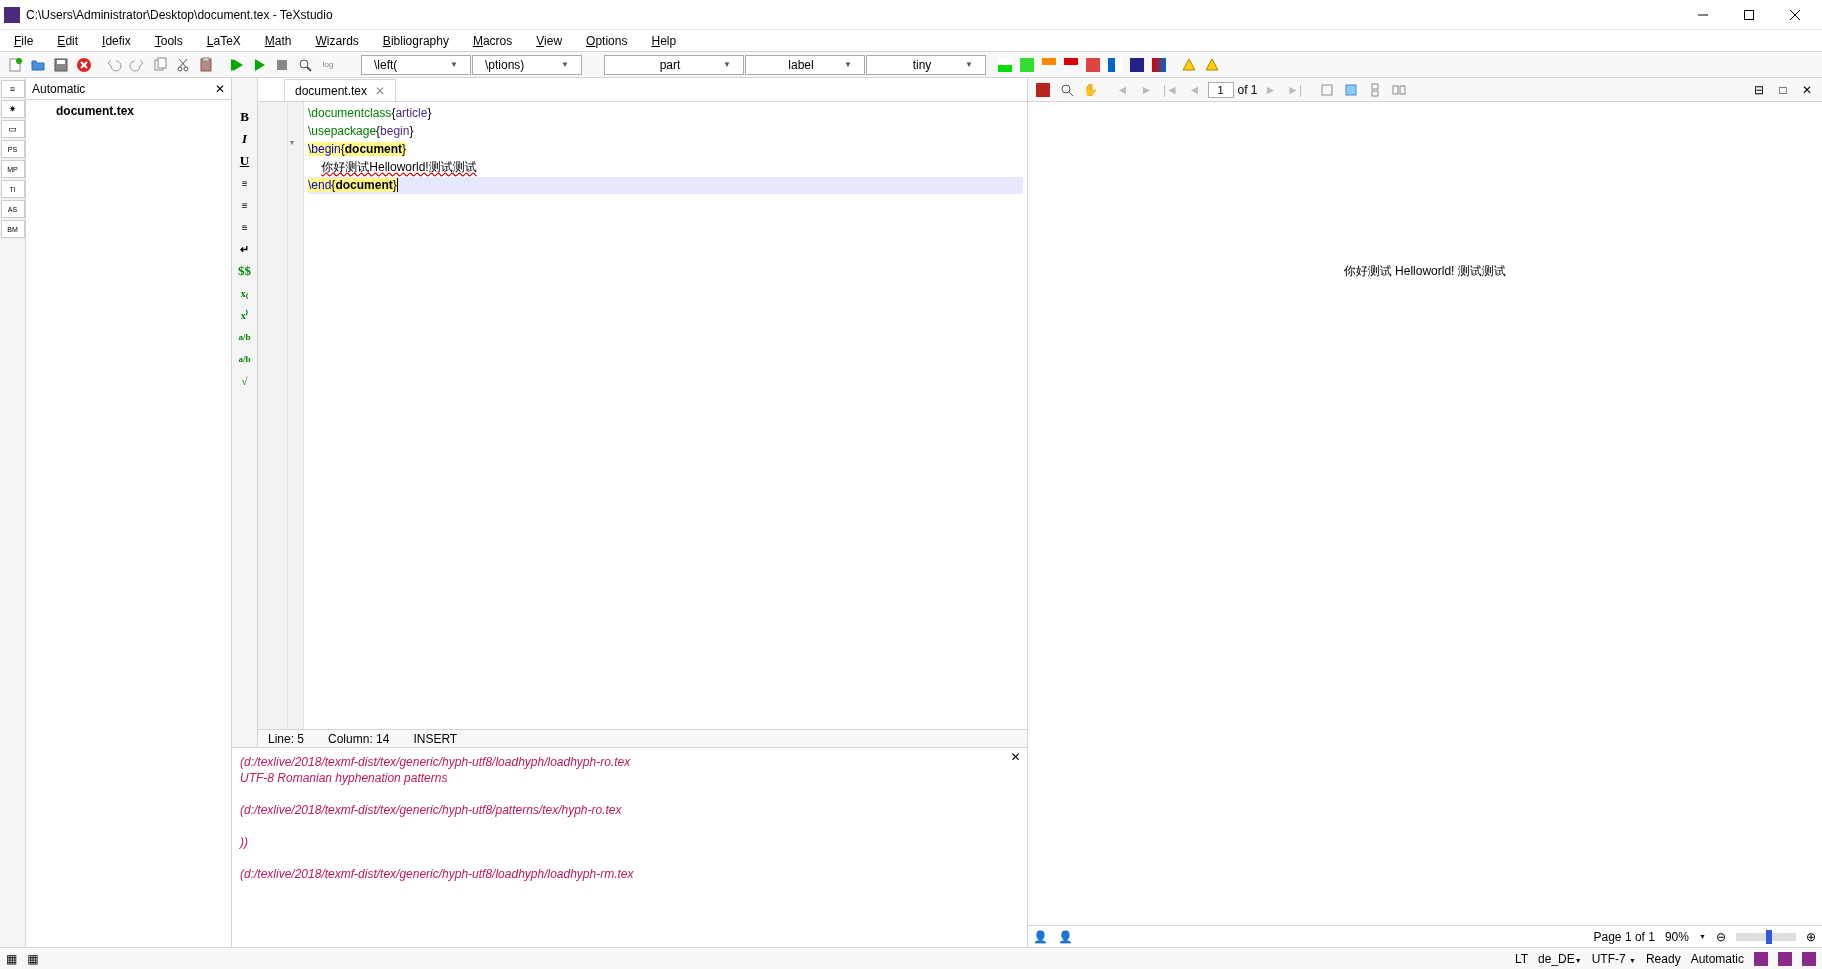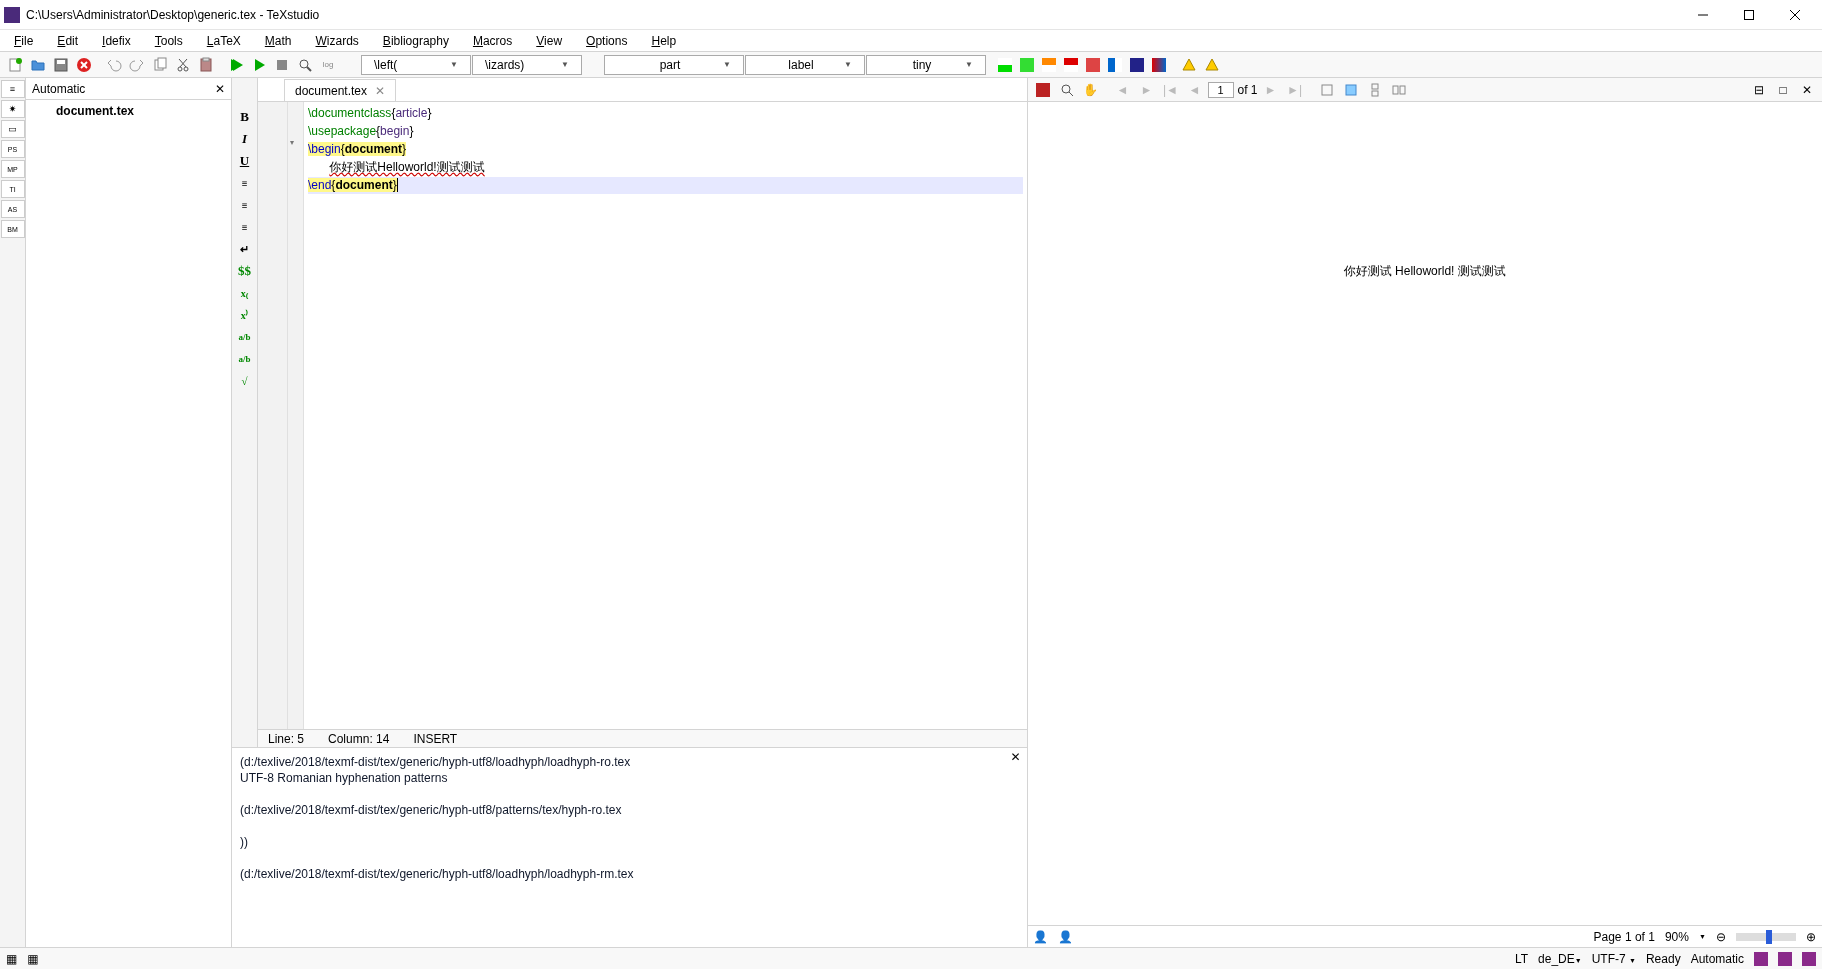--- a/index.html
+++ b/index.html
@@ -48,21 +48,21 @@
 .code .hl { background: #fff88a; }
 .code .cur { background: #e6e8ff; display:inline-block; width:100%;}
 .code .curs { border-right: 1px solid #000; }
 .statusline { height: 18px; border-top: 1px solid #d4d4d4; display: flex; align-items: center; padding: 0 10px; gap: 24px; font-family: monospace; font-size: 12px; background:#f8f8f8;}
 .logpane { height: 200px; border-top: 1px solid #d4d4d4; display: flex; flex-direction: column; position:relative;}
 .logtabs { height: 22px; display: flex; border-bottom: 1px solid #d4d4d4; }
 .logtabs .ltab { padding: 3px 12px; border-right: 1px solid #d4d4d4; font-family: monospace; font-size: 12px; background:#f2f2f2;}
 .logtabs .ltab.active { background: #fff; }
 .logpane .xbtn { position:absolute; right:6px; top:2px; font-size:12px;}
 .logtext { flex: 1; padding: 6px 8px; font-family: Consolas, monospace; font-size: 12px; line-height: 16px; overflow-y: auto; color: #000; }
-.logtext .g { color: #0f172a; }
+.logtext .g { color: #be185d; font-style: italic; }
 .rightcol { flex: 1; display: flex; flex-direction: column; min-width: 0; }
 .pdftb { height: 24px; border-bottom: 1px solid #d4d4d4; display: flex; align-items: center; padding: 0 4px; gap: 2px; background:#f8f8f8;}
 .pdftb .pg { display:flex; align-items:center; gap:4px; font-size:11px;}
 .pdftb input { width: 26px; height:16px; border:1px solid #aaa; text-align:center; font-size:11px;}
 .pdftb .spacer { flex:1; }
 .pdfview { flex: 1; background: #fff; overflow:auto;}
 .pdfpage { width: 100%; min-height: 100%; background: #fff; padding-top: 160px; text-align: center; font-family: "Songti SC", SimSun, serif; font-size: 15px; }
 .pdfstatus { height: 22px; border-top: 1px solid #d4d4d4; display:flex; align-items:center; padding:0 6px; gap:10px; font-size:11px;}
 .pdfstatus .spacer { flex:1; }
 .pdfstatus .sl { height:8px; width:60px; background:#ddd; position:relative;}
@@ -71,21 +71,21 @@
 .bottombar .spacer { flex: 1; }
 .bottombar .bm { width:14px; height:14px; background:#8a2a8a;}
 svg { display: block; }
 </style>
 </head>
 <body>
 
 <div class="window">
   <div class="titlebar">
     <div class="icon"></div>
-    <div class="title">C:\Users\Administrator\Desktop\generic.tex - TeXstudio</div>
+    <div class="title">C:\Users\Administrator\Desktop\document.tex - TeXstudio</div>
     <div class="winbtns">
       <div class="winbtn">
           <svg width="10" height="10">
             <line x1="0" y1="5" x2="10" y2="5" stroke="#000"></line>
           </svg>
         </div>
       <div class="winbtn">
           <svg width="10" height="10">
             <rect x="0.5" y="0.5" width="9" height="9" fill="none" stroke="#000"></rect>
           </svg>
@@ -195,21 +195,21 @@
           <line x1="10" y1="10" x2="14" y2="14" stroke="#555" stroke-width="2"></line>
         </svg>
       </div>
     <div class="tbtn" style="font-size:8px;color:#888;">log</div>
     <div class="tsep" style="width:20px;"></div>
     <div class="combo">
         <span>\left(</span>
         <span class="arr">▼</span>
       </div>
     <div class="combo">
-        <span>\izards)</span>
+        <span>\ptions)</span>
         <span class="arr">▼</span>
       </div>
     <div class="tsep" style="width:20px;"></div>
     <div class="combo" style="min-width:140px;">
         <span style="margin:0 auto;">part</span>
         <span class="arr">▼</span>
       </div>
     <div class="combo" style="min-width:120px;">
         <span style="margin:0 auto;">label</span>
         <span class="arr">▼</span>
@@ -306,21 +306,21 @@
             </div>
           </div>
           <div class="editor">
             <div class="gutter"></div>
             <div class="fold">
                 <span class="mk" style="top:36px;">▾</span>
               </div>
             <div class="code"><span class="cmd">\documentclass</span><span>{</span><span class="arg">article</span><span>}</span>
 <span class="cmd">\usepackage</span><span>{</span><span class="arg">begin</span><span>}</span>
 <span class="hl"><span class="env">\begin</span><span>{</span><b>document</b><span>}</span></span>
-<span>    </span><span style="text-decoration: underline wavy #c00; margin-left: 8px;">你好测试Helloworld!测试测试</span>
+<span>    </span><span style="text-decoration: underline wavy #c00;">你好测试Helloworld!测试测试</span>
 <span class="cur"><span class="hl"><span class="env">\end</span><span>{</span><b>document</b><span>}</span></span><span class="curs"></span></span></div>
           </div>
           <div class="statusline">
             <span>Line: 5</span>
             <span>Column: 14</span>
             <span style="">INSERT</span>
           </div>
         </div>
       </div>
       <div class="logpane">

